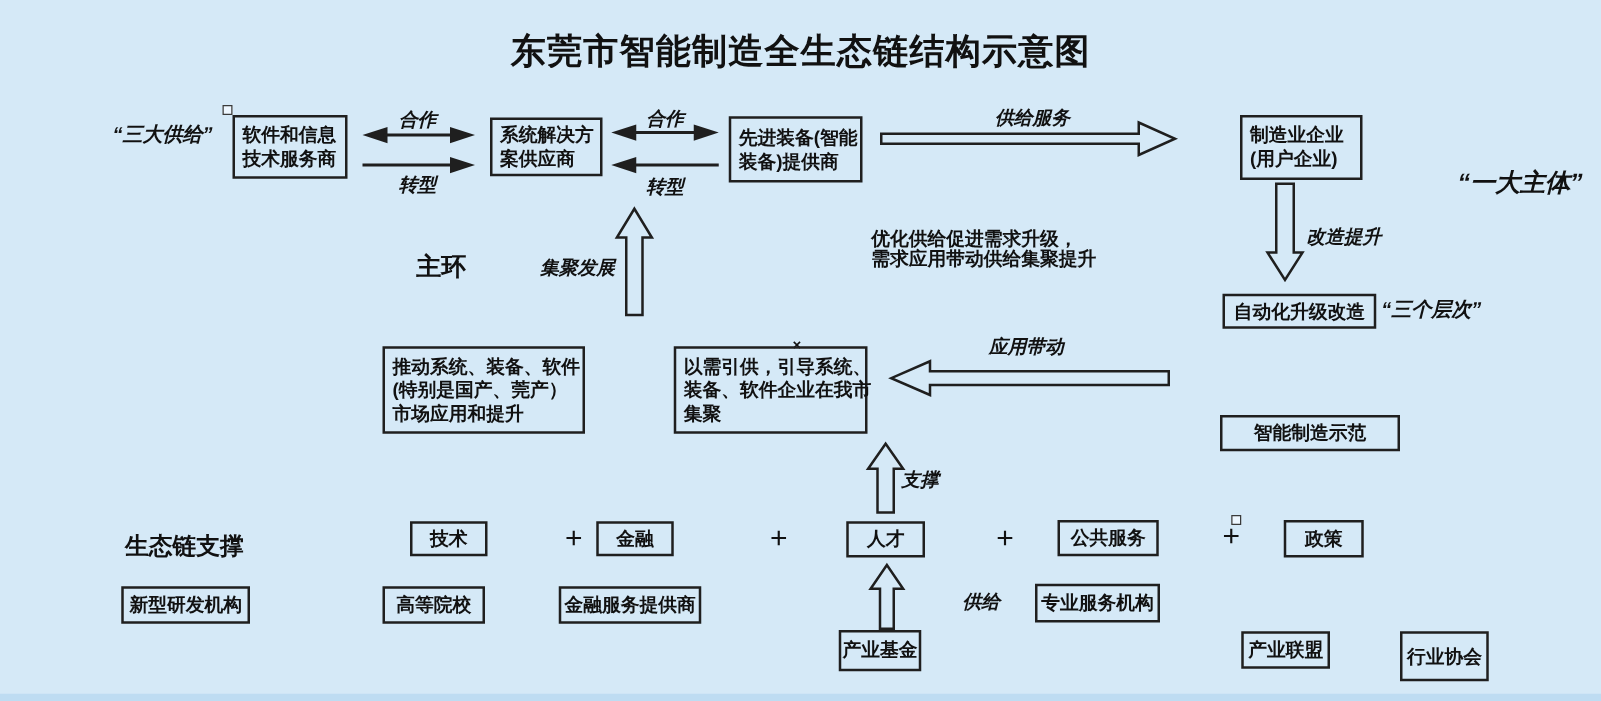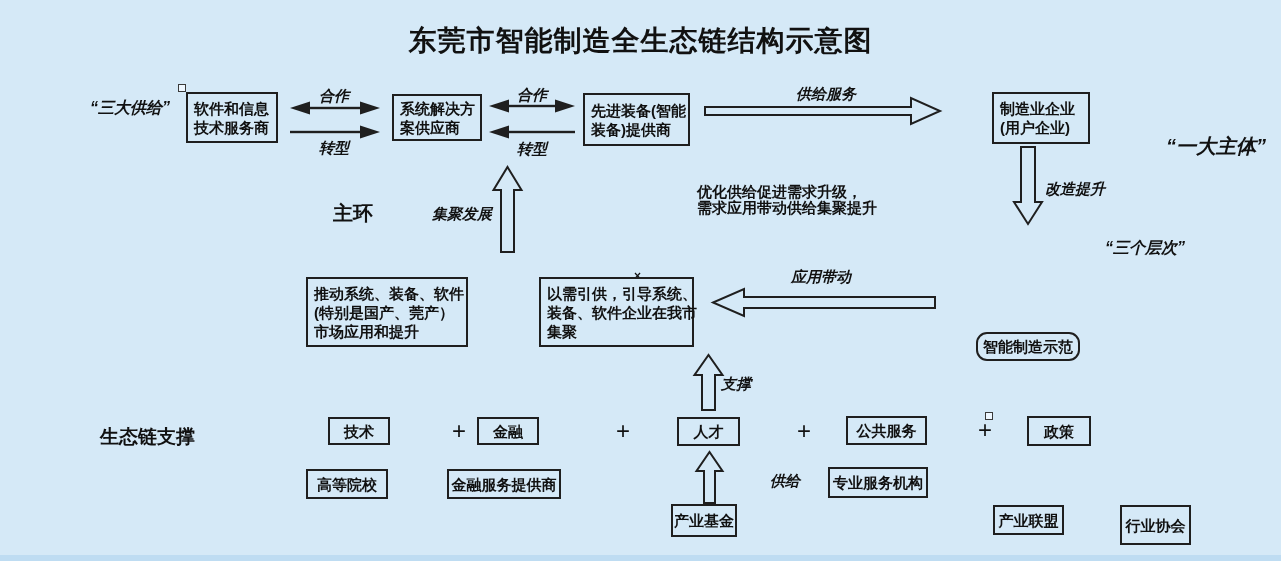--- a/index.html
+++ b/index.html
@@ -94,24 +94,27 @@
     <div>制造业企业</div>
     <div>(用户企业)</div>
   </div>
   <div class="lbl kai" style="left:1166px;top:100px;font-size:20px;margin-top:33px;">“一大主体”</div>
 
   <svg class="hollow" style="left:1013px;top:146px;" width="30" height="80">
     <path d="M8,1 H22 V56 H29 L15,78 L1,56 H8 Z"></path>
   </svg>
   <div class="lbl kai" style="left:1045px;top:180px;">改造提升</div>
 
+  <div class="box center" style="left:978px;top:235px;width:123px;height:28px;">
+    <div>自动化升级改造</div>
+  </div>
   <div class="lbl kai" style="left:1105px;top:238px;font-size:16px;">“三个层次”</div>
 
 
-  <div class="box center" style="left:976px;top:332px;width:104px;height:29px;border-radius:11px;">
+  <div class="box center" style="left:976px;top:332px;width:144px;height:29px;">
     <div>智能制造示范</div>
   </div>
 
   <div class="lbl big" style="left:333px;top:200px;">主环</div>
   <div class="lbl kai" style="left:432px;top:205px;">集聚发展</div>
   <svg class="hollow" style="left:492px;top:165px;" width="31" height="88">
     <path d="M9,87 V25 H1.5 L15.5,2 L29.5,25 H22 V87 Z"></path>
   </svg>
 
   <div class="lbl" style="left:697px;top:184px;line-height:16px;">
@@ -158,20 +161,23 @@
   <div class="plus" style="left:797px;top:421px;">+</div>
   <div class="box center" style="left:846px;top:416px;width:81px;height:29px;">
     <div>公共服务</div>
   </div>
   <div class="handle" style="left:985px;top:412px;"></div>
   <div class="plus" style="left:978px;top:420px;">+</div>
   <div class="box center" style="left:1027px;top:416px;width:64px;height:30px;">
     <div>政策</div>
   </div>
 
+  <div class="box center" style="left:97px;top:469px;width:103px;height:30px;">
+    <div>新型研发机构</div>
+  </div>
   <div class="box center" style="left:306px;top:469px;width:82px;height:30px;">
     <div>高等院校</div>
   </div>
   <div class="box center" style="left:447px;top:469px;width:114px;height:30px;">
     <div>金融服务提供商</div>
   </div>
   <div class="box center" style="left:828px;top:467px;width:100px;height:31px;">
     <div>专业服务机构</div>
   </div>
 

